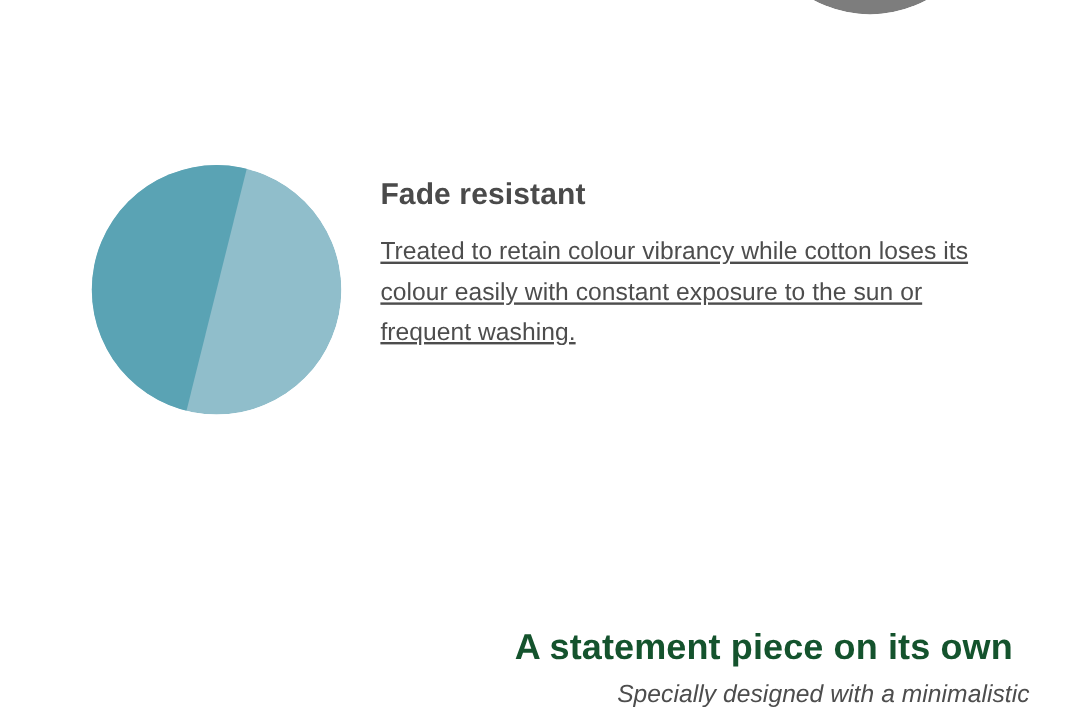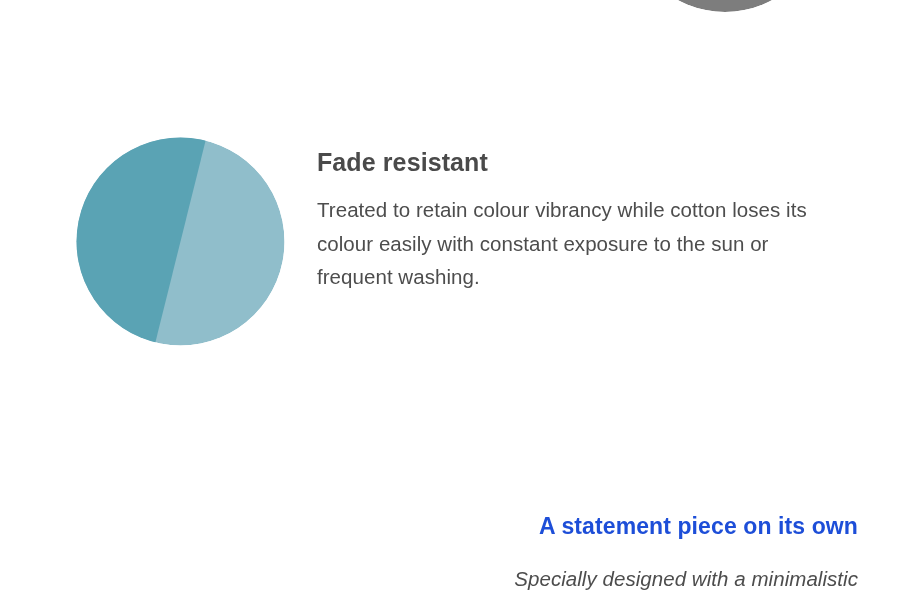--- a/index.html
+++ b/index.html
@@ -86,42 +86,43 @@
     margin: 0 0 16px 0;
   }
 
   .fade-body {
     font-size: 20.5px;
     line-height: 33.5px;
     color: #4d4d4d;
     letter-spacing: 0.05px;
     margin: 0;
     max-width: 490px;
+    text-decoration: underline;
   }
 
   
   .section-statement {
     position: absolute;
     left: 0;
     top: 500px;
     width: 900px;
     height: 100px;
     text-align: right;
   }
 
   .statement-heading {
     position: absolute;
     right: 42px;
     top: 7px;
-    font-size: 23px;
+    font-size: 30px;
     font-weight: bold;
-    color: #1d4ed8;
+    color: #14532d;
     line-height: 38px;
     letter-spacing: 0.1px;
-    margin: 0;
+    margin: 14px;
     white-space: nowrap;
   }
 
   .statement-body {
     position: absolute;
     right: 42px;
     top: 62px;
     font-size: 20.5px;
     line-height: 34px;
     color: #4d4d4d;

